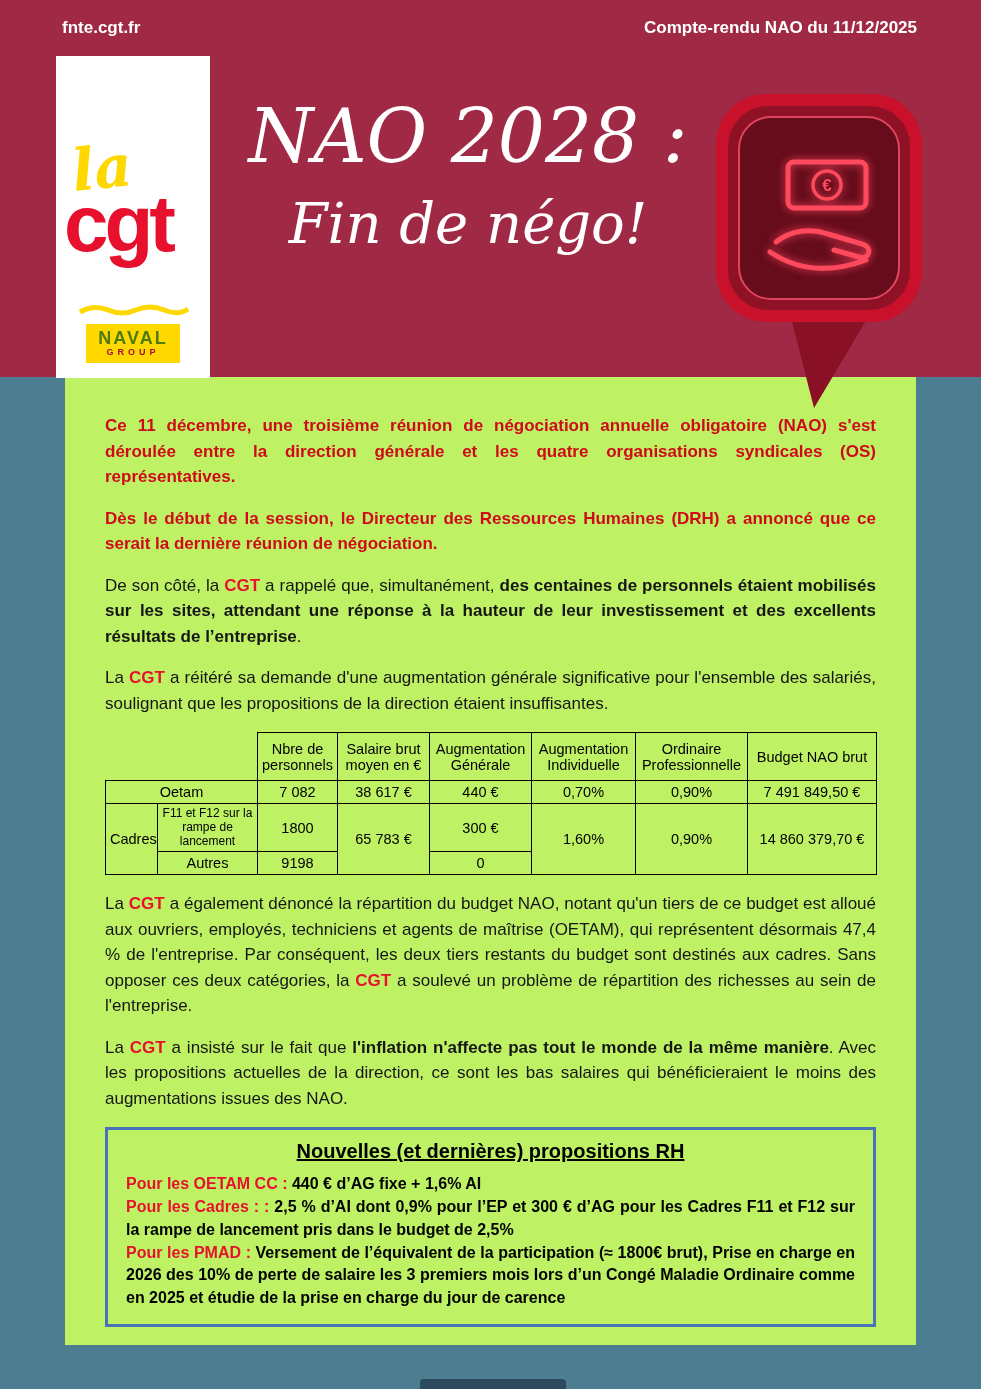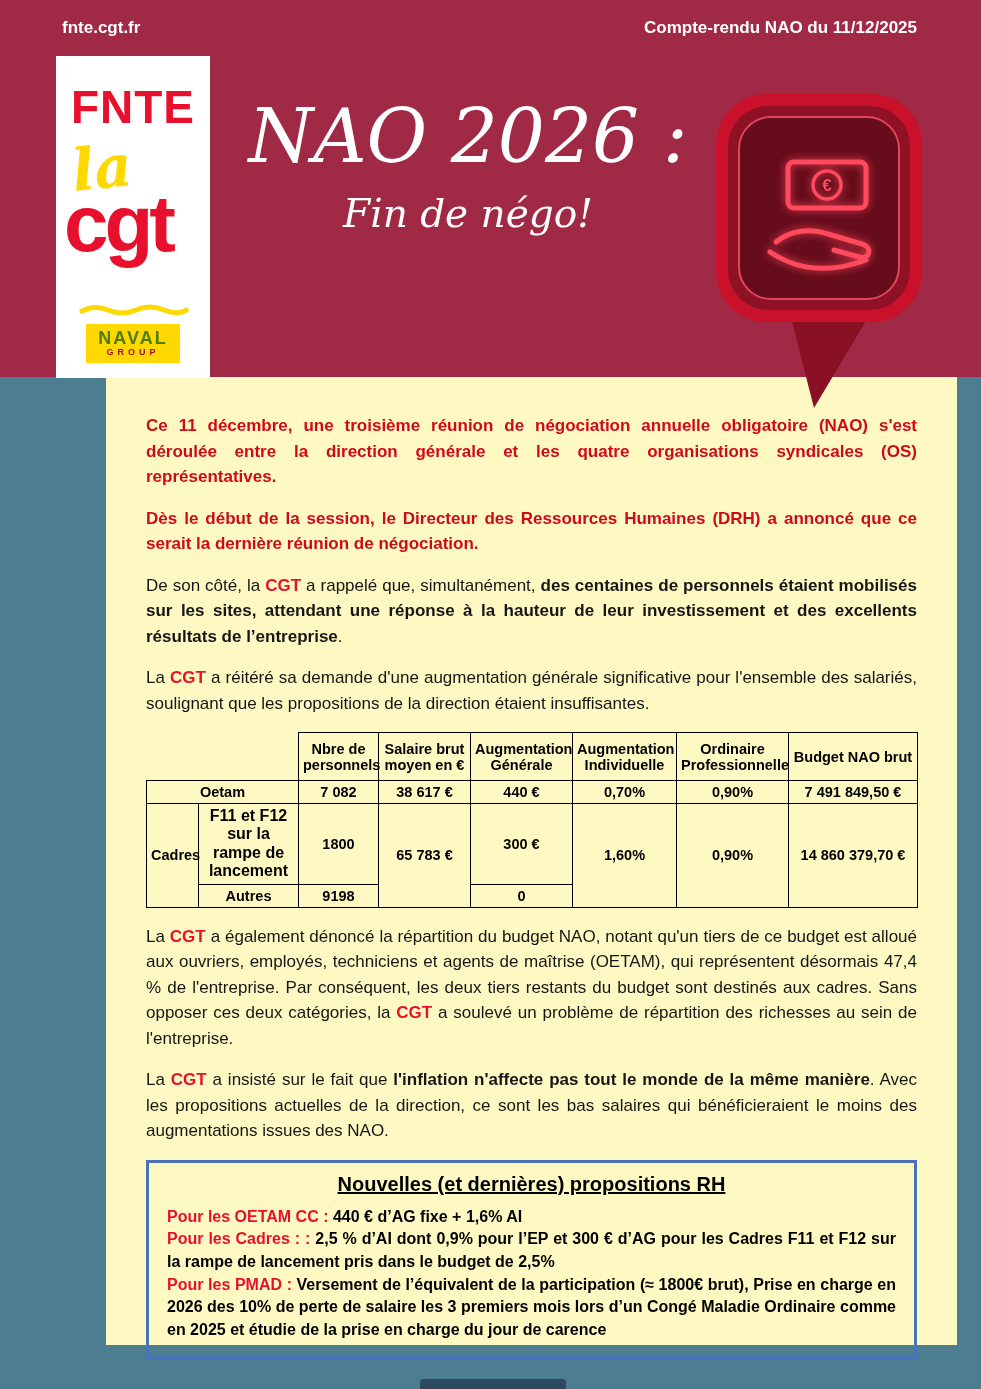--- a/index.html
+++ b/index.html
@@ -17,71 +17,70 @@
   .logo-la { position:absolute; top:78px; left:16px; color:#ffd800; font-size:58px; font-weight:bold; font-style:italic; font-family:"DejaVu Serif", serif; transform:rotate(-6deg); }
   .logo-cgt { position:absolute; top:124px; left:8px; color:#e8112d; font-weight:800; font-size:80px; letter-spacing:-4px; line-height:1.1; }
   .logo-wave { position:absolute; top:248px; left:22px; }
   .logo-naval { position:absolute; top:268px; left:30px; width:94px; background:#ffd800; text-align:center; padding:5px 2px 4px 2px; }
   .naval-word { color:#4d7c0f; font-weight:800; font-size:18px; letter-spacing:2px; line-height:1; }
   .group-word { color:#a51030; font-weight:700; font-size:9px; letter-spacing:4px; line-height:1.3; }
   
   .main-title { position:absolute; left:228px; top:96px; width:480px; text-align:center; color:#fff; z-index:3;
     font-family:"DejaVu Serif", serif; font-style:italic; }
   .title1 { font-size:74px; line-height:1.1; }
-  .title2 { font-size:39px; line-height:1.1; margin-top:16px; }
+  .title2 { font-size:56px; line-height:1.1; margin-top:16px; }
   
   .bubble { position:absolute; left:714px; top:92px; z-index:5; }
   .neon { filter: drop-shadow(0 0 4px rgba(255,70,95,0.85)); }
   
-  .page { position:absolute; left:65px; top:377px; width:851px; height:968px; background:#fef9c3; z-index:1;
-    padding:36px 40px 0 40px;margin-left:41px; }
+  .page { position:absolute; left:65px; top:377px; width:851px; height:968px; background:#bef264; z-index:1;
+    padding:36px 40px 0 40px; }
   .para { font-size:17px; line-height:1.5; text-align:justify; color:#161616; margin-bottom:16px; }
   .red-para { color:#cf0a1a; font-weight:bold; }
   .cgt { color:#e8112d; font-weight:bold; }
   .b { font-weight:bold; }
   
   .nao-table { border-collapse:collapse; table-layout:fixed; width:771px; margin:4px 0 16px 0; font-size:14.5px; color:#000; }
-  .nao-table td, .nao-table th { border:1px solid #000; padding:3px 4px; text-align:center; font-weight:bold; vertical-align:middle; }
+  .nao-table td, .nao-table th { border:1px solid #000; padding:3px 4px; text-align:center; font-weight:normal; vertical-align:middle; }
   .nao-table th { height:48px; }
   .no-border { border:none !important; }
   .cadres-label { text-align:center; padding-left:4px !important; }
-  .small-cell { font-size:16px; line-height:1.15; }
+  .small-cell { font-size:12px; line-height:1.15; }
   
   .rh-box { border:3px solid #4a72b8; margin-top:6px; padding:10px 18px 14px 18px; }
   .rh-title { text-align:center; font-size:20px; font-weight:bold; text-decoration:underline; margin-bottom:10px; color:#000; }
   .rh-line { font-size:16px; font-weight:bold; line-height:1.42; color:#000; text-align:justify; }
   .rh-label { color:#e8112d; }
   
   .bottom-bar { position:absolute; left:420px; top:1379px; width:146px; height:10px; background:#2c4a5e; border-radius:4px 4px 0 0; z-index:6; }
 </style>
 </head>
 <body>
 
 <div class="banner">
   <div class="banner-top">
     <span>fnte.cgt.fr</span>
     <span>Compte-rendu NAO du  11/12/2025</span>
   </div>
 </div>
 
 <div class="logo">
-  <div class="logo-fnte">FNTE</div>
   <div class="logo-la">la</div>
   <div class="logo-cgt">cgt</div>
   <svg class="logo-wave" width="112" height="12" viewBox="0 0 112 12">
     <path d="M2 8 Q 16 0 30 6 T 58 6 T 86 6 T 110 5" stroke="#ffd800" stroke-width="5" fill="none"></path>
   </svg>
   <div class="logo-naval">
     <div class="naval-word">NAVAL</div>
     <div class="group-word">GROUP</div>
   </div>
 </div>
 
 <div class="main-title">
-  <div class="title1">NAO 2026 :</div>
+  <div class="title1">NAO 2028 :</div>
   <div class="title2">Fin de négo!</div>
 </div>
 
 <div class="bubble">
   <svg width="210" height="320" viewBox="0 0 210 320">
     <polygon points="76,222 156,222 100,316" fill="#8a1026"></polygon>
     <rect x="2" y="2" width="206" height="228" rx="50" fill="#c9112b"></rect>
     <rect x="14" y="14" width="182" height="204" rx="40" fill="#8f1126"></rect>
     <rect x="25" y="25" width="160" height="182" rx="32" fill="#660c1b" stroke="#e0445e" stroke-width="2"></rect>
     <g class="neon" stroke="#ff4a5e" fill="none" stroke-width="5" stroke-linecap="round">

